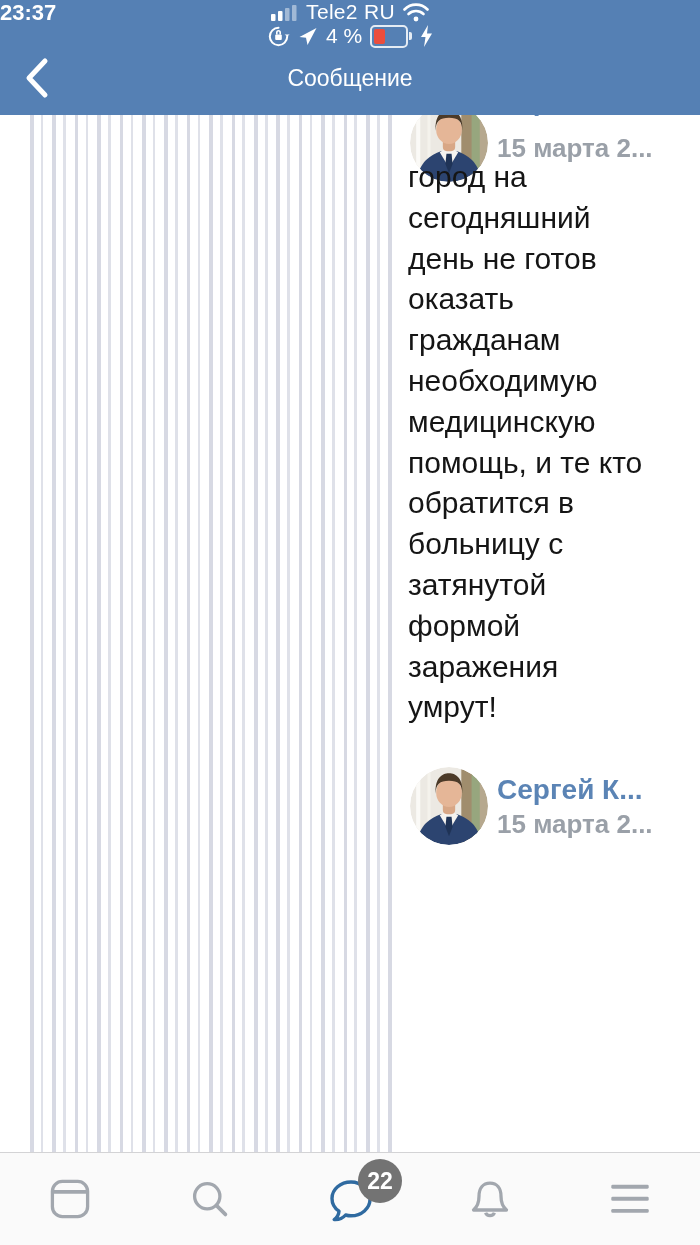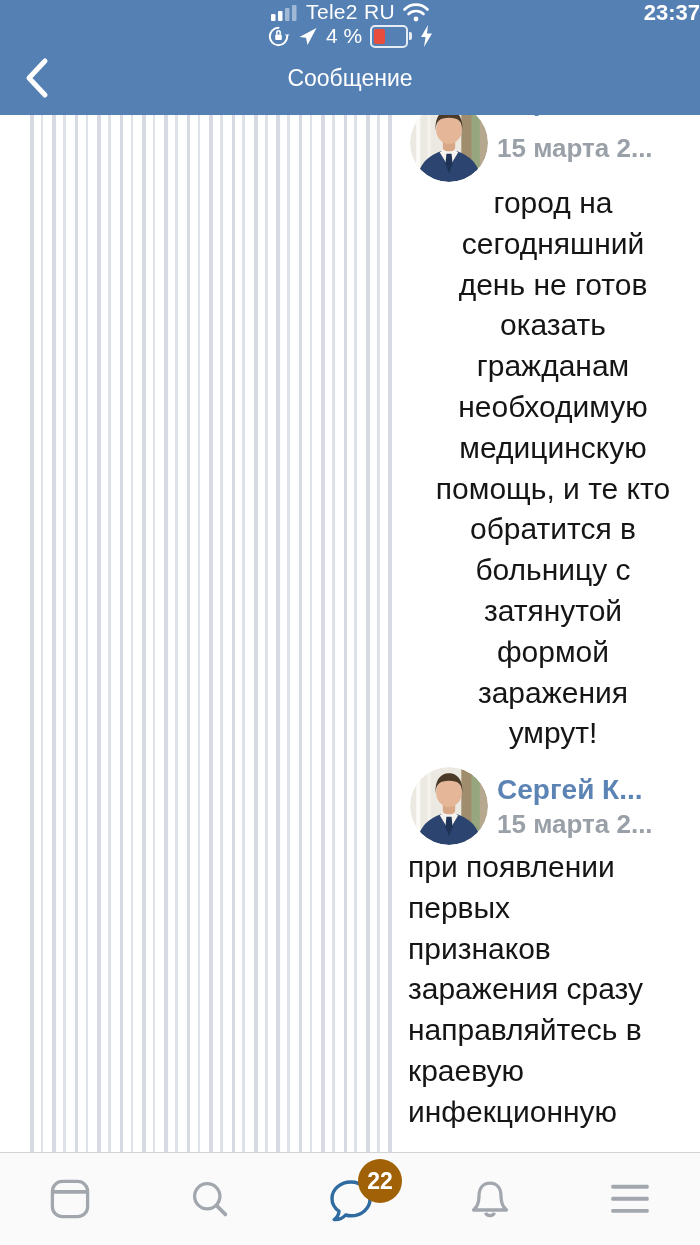--- a/index.html
+++ b/index.html
@@ -13,22 +13,22 @@
     position:absolute;top:0;left:0;width:700px;height:115px;
     background:#5580b4;z-index:30;
   }
   .status-row{
     height:42px;display:flex;align-items:center;justify-content:space-between;
     padding:0 18px;color:#ffffff;position:relative;flex-direction:column;
   }
   .status-left,.status-right{display:flex;align-items:center;gap:8px;}
   .carrier{font-size:21px;letter-spacing:.3px;}
   .status-time{
-    position:absolute;left:0;right:0;text-align:right;
-    font-size:22px;font-weight:700;pointer-events:none;margin-left:40px;
+    position:absolute;left:0;right:0;text-align:left;
+    font-size:22px;font-weight:700;pointer-events:none;
   }
   .pct{font-size:21px;}
   .battery{position:relative;width:42px;height:21px;display:flex;align-items:center;}
   .battery .shell{
     width:36px;height:19px;border:2px solid rgba(255,255,255,.85);
     border-radius:5px;position:relative;
   }
   .battery .fill{
     position:absolute;left:2px;top:2px;bottom:2px;width:11px;
     background:#eb4d3d;border-radius:2px;
@@ -60,36 +60,36 @@
     position:absolute;left:497px;color:#9aa0a8;font-size:26px;
     white-space:nowrap;line-height:30px;font-weight:bold;
   }
   .msg-text{
     position:absolute;left:408px;width:290px;color:#151515;
     font-size:30px;line-height:40.8px;white-space:pre;
   }
   #avatar1{left:410px;top:104px;}
   #name1{top:84px;}
   #date1{top:133px;}
-  #text1{top:183px;text-align:center;}
+  #text1{top:157px;}
   #avatar2{left:410px;top:767px;}
   #name2{top:773px;}
   #date2{top:809px;}
   #text2{top:847px;}
   
   .tab-bar{
     position:absolute;left:0;top:1152px;width:700px;height:93px;
     background:#fafafa;border-top:1px solid #d3d3d5;box-sizing:border-box;
     display:flex;align-items:center;z-index:20;
   }
   .tab-item{flex:1;display:flex;align-items:center;justify-content:center;cursor:pointer;}
   .tab-icon-wrap{position:relative;width:56px;height:56px;display:flex;align-items:center;justify-content:center;}
   .badge{
     position:absolute;top:-12px;right:-24px;width:44px;height:44px;border-radius:50%;
-    background:#a16207;color:#fff;font-size:23px;font-weight:700;
+    background:#737373;color:#fff;font-size:23px;font-weight:700;
     display:flex;align-items:center;justify-content:center;
   }
 </style>
 </head>
 <body>
 
 <div class="app-header">
   <div class="status-row">
     <div class="status-left">
       <svg width="27" height="18" viewBox="0 0 27 18">
@@ -200,27 +200,20 @@
         <path d="M29,47 L38,62 L47,47 L42,44 H34 Z" fill="#f5f3ef"></path>
         <path d="M35.5,48.5 h5 l1,10 -3.5,9 -3.5,-9 Z" fill="#1f3356"></path>
         <rect x="32" y="33" width="12" height="13" rx="4" fill="#d8a786"></rect>
         <ellipse cx="38" cy="25" rx="12.5" ry="14" fill="#e5b697"></ellipse>
         <path d="M25,26 C24,11 31,6 38,6 C45,6 52,11 51,26 C51,17 47,13.5 38,13.5 C29,13.5 25,17 25,26 Z" fill="#4c3a28"></path>
       </g>
     </svg>
   </div>
   <div class="sender-name" id="name2">Сергей К...</div>
   <div class="msg-date" id="date2">15 марта 2...</div>
-  <div class="msg-text" id="text2">при появлении
-первых
-признаков
-заражения сразу
-направляйтесь в
-краевую
-инфекционную</div>
 </div>
 
 <div class="tab-bar">
   <div class="tab-item">
     <svg width="44" height="44" viewBox="0 0 40 40">
       <rect x="4" y="4" width="32" height="32" rx="9" fill="none" stroke="#a2a7ae" stroke-width="3"></rect>
       <line x1="4.5" y1="13.5" x2="35.5" y2="13.5" stroke="#a2a7ae" stroke-width="3.4"></line>
     </svg>
   </div>
   <div class="tab-item">

